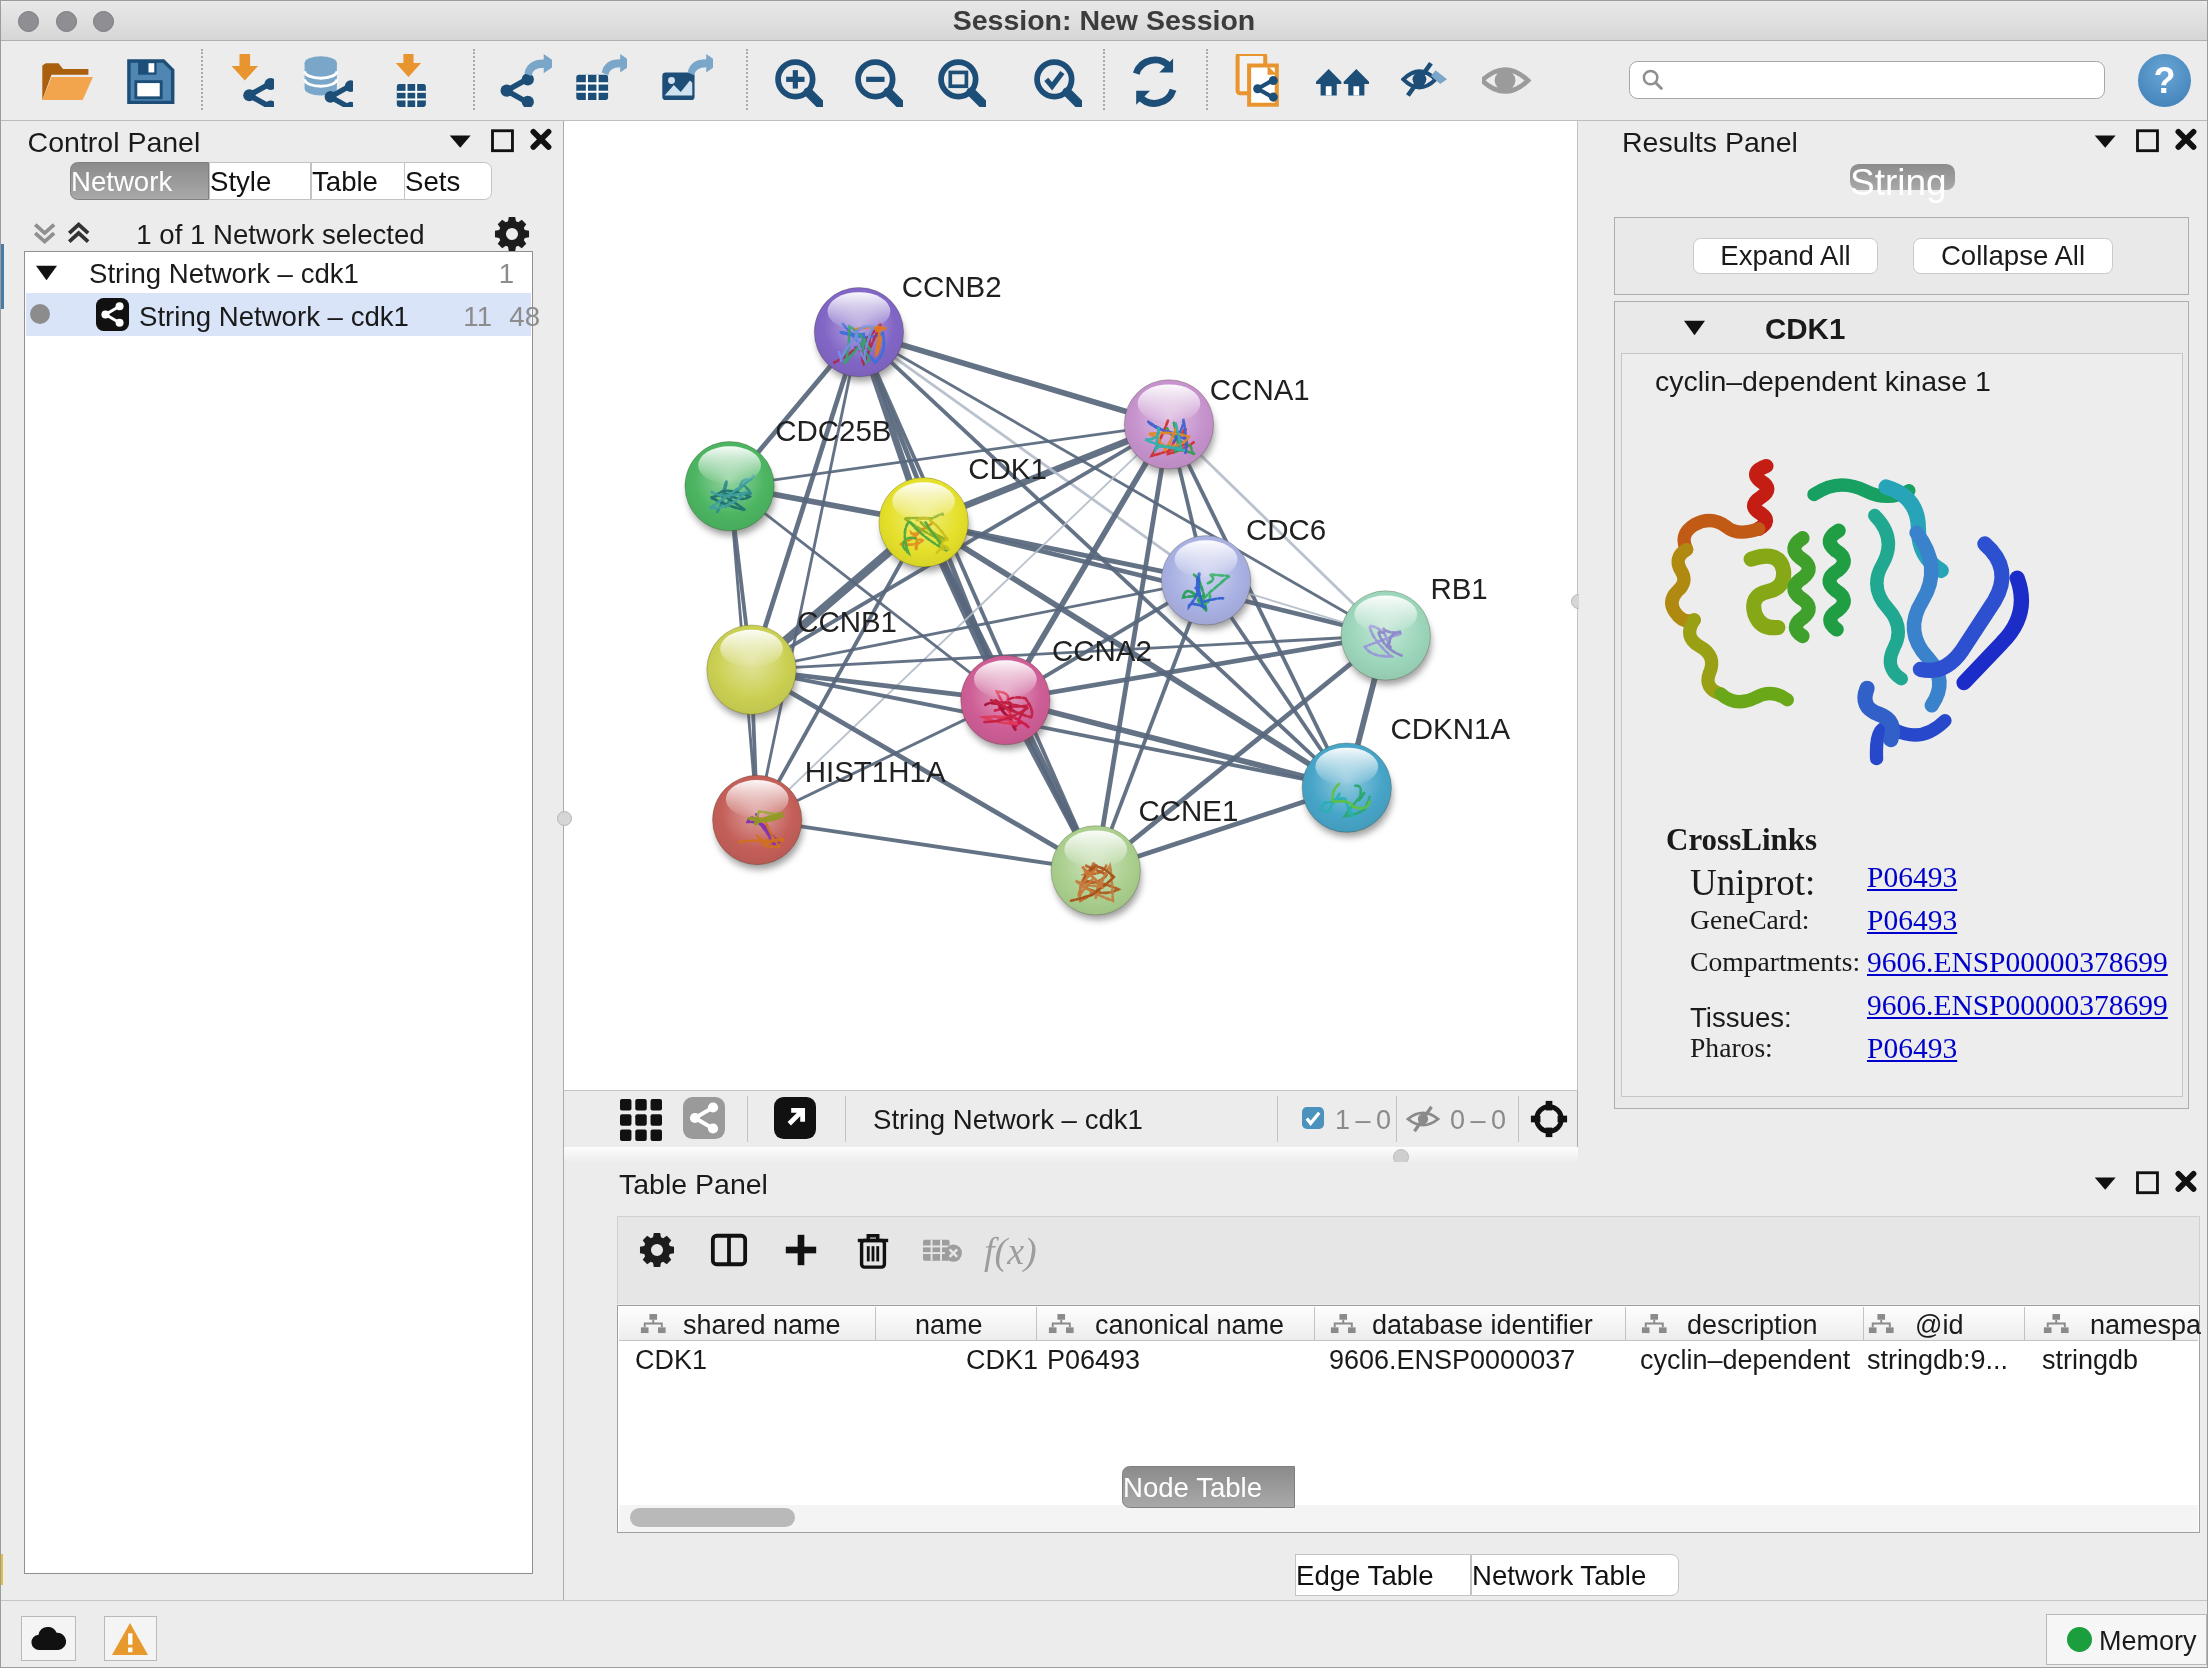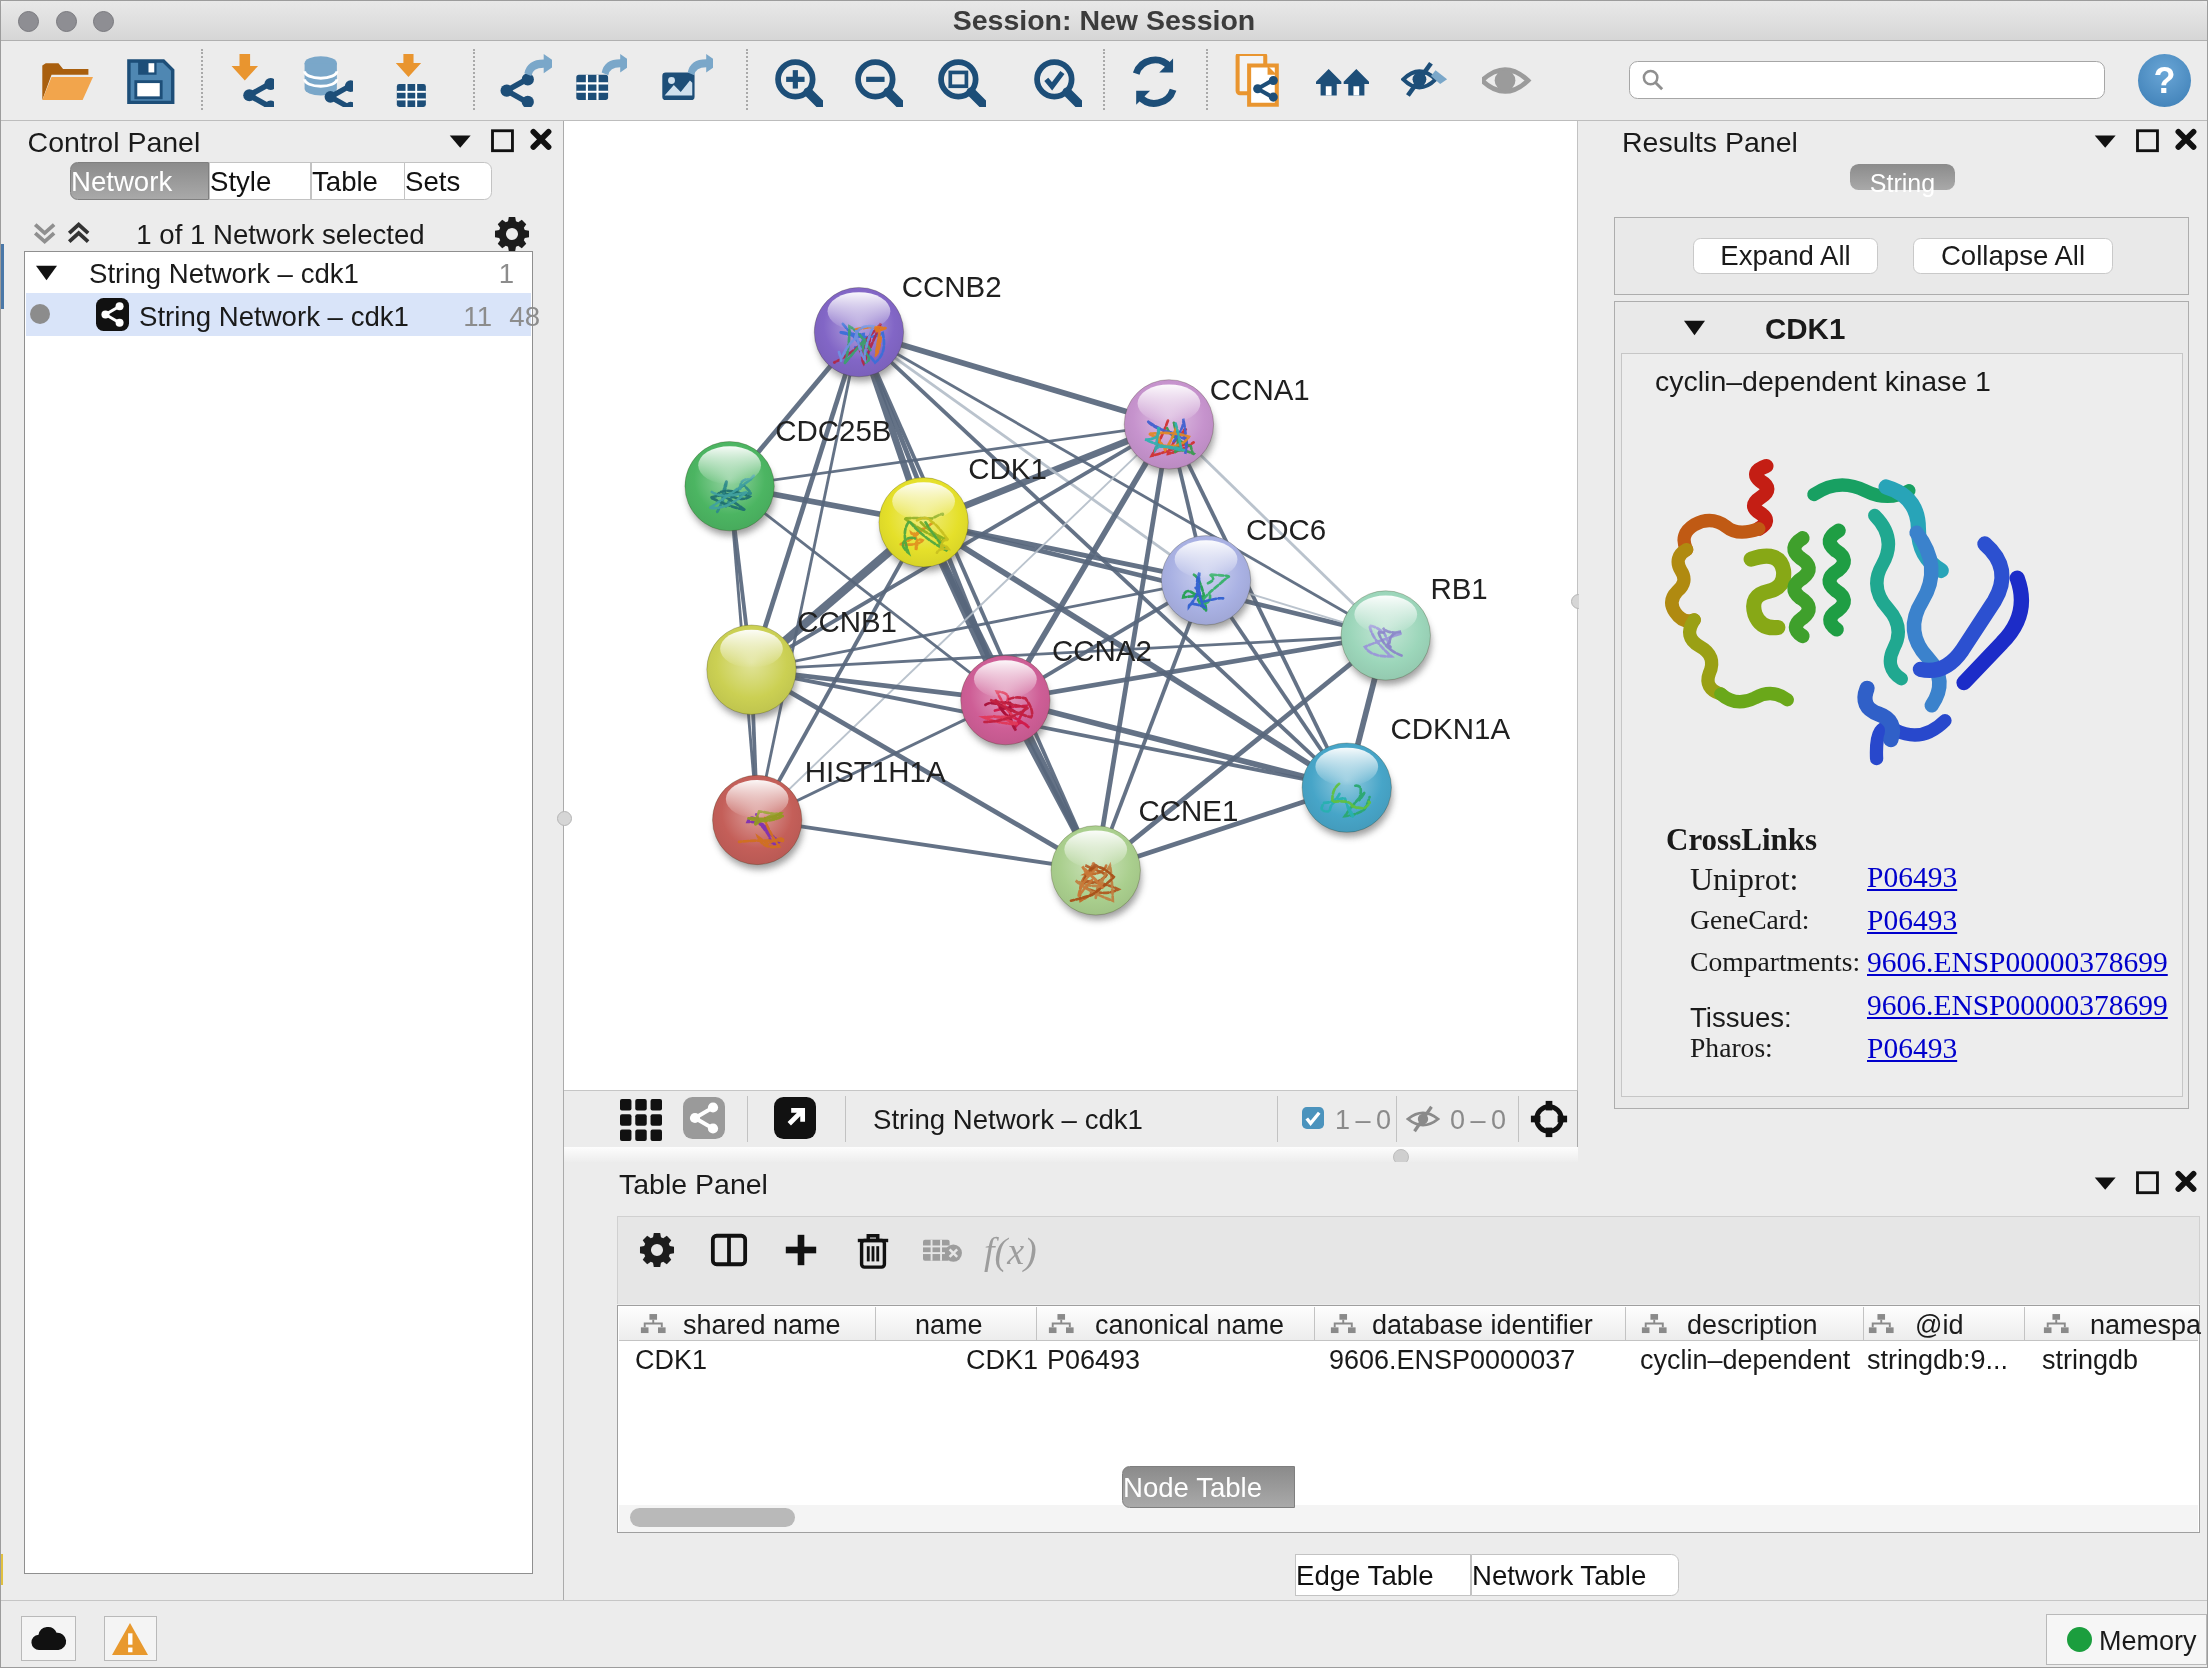--- a/index.html
+++ b/index.html
@@ -553,21 +553,21 @@
   </svg>
 <div class="abs" style="left:564px;top:1147px;width:1014px;height:15px;background:linear-gradient(#fdfdfd,#ededed)"></div>
 <div class="abs" style="left:1393px;top:1149px;width:16px;height:16px;border-radius:50%;background:#cfcfcf;border:1px solid #bdbdbd"></div>
 <div class="abs" style="left:1579px;top:121px;width:630px;height:1041px;background:#ececec"></div>
 <div class="abs hdr" style="left:1622px;top:126px">Results Panel</div>
 <svg style="position:absolute;left:2085px;top:126px" width="124" height="28.5" viewBox="0 0 130 30">
     <path d="M10 10 l22 0 -11 13 z" fill="#111"></path>
     <rect x="55" y="5" width="21" height="21" fill="none" stroke="#111" stroke-width="3"></rect>
     <path d="M98 6 l16 16 m0 -16 l-16 16" stroke="#111" stroke-width="6" stroke-linecap="round"></path>
   </svg>
-<div class="abs" style="left:1850px;top:164px;width:105px;height:26px;border-radius:8.6px;background:linear-gradient(#8b8b8b,#a9a9a9);color:#fff;font-size:25px;text-align:center;line-height:38px">String</div>
+<div class="abs" style="left:1850px;top:164px;width:105px;height:26px;border-radius:8.6px;background:linear-gradient(#8b8b8b,#a9a9a9);color:#fff;font-size:37px;line-height:38px">String</div>
 <div class="abs" style="left:1614px;top:217px;width:575px;height:78px;background:#e9e9e9;border:1.9px solid #adadad"></div>
 <div class="abs" style="left:1693px;top:238px;width:185px;height:36px;background:#fff;border:1px solid #c9c9c9;border-radius:7.6px;font-size:27.6px;text-align:center;line-height:34px">Expand All</div>
 <div class="abs" style="left:1913px;top:238px;width:200px;height:36px;background:#fff;border:1px solid #c9c9c9;border-radius:7.6px;font-size:27.6px;text-align:center;line-height:34px">Collapse All</div>
 <div class="abs" style="left:1614px;top:301px;width:575px;height:808px;background:#e9e9e9;border:1.9px solid #adadad"></div>
 <svg class="abs" style="left:1682px;top:318px" width="25" height="21" viewBox="0 0 26 22">
     <path d="M2 3 l22 0 -11 15 z" fill="#111"></path>
   </svg>
 <div class="abs" style="left:1765px;top:312px;font-size:29.5px;font-weight:bold">CDK1</div>
 <div class="abs" style="left:1621px;top:353px;width:562px;height:744px;background:#ededed;border:1px solid #c6c6c6"></div>
 <div class="abs" style="left:1655px;top:365px;font-size:28.5px">cyclin–dependent kinase 1</div>
@@ -585,21 +585,21 @@
 <path d="M226 74 q24 24 8 52 q-14 24 6 46 q18 20 6 42 q-10 20 8 32" stroke="#20a890" stroke-width="14"></path>
 <path d="M238 44 q34 10 34 44 q0 30 24 44" stroke="#28a4b8" stroke-width="16"></path>
 <path d="M270 92 q28 36 6 72 q-20 32 6 60 q22 24 4 50" stroke="#3b82cc" stroke-width="15"></path>
 <path d="M342 104 q30 26 10 60 l-34 52 q-18 26 -44 20" stroke="#2c50d0" stroke-width="16"></path>
 <path d="M376 140 q14 38 -16 68 l-40 42" stroke="#1c2cc8" stroke-width="16"></path>
 <path d="M300 290 q-24 24 -52 10 q-22 -12 -20 30" stroke="#2848cc" stroke-width="14"></path>
 <path d="M218 256 q-8 20 12 27 q20 7 13 27" stroke="#3060c8" stroke-width="16"></path>
 </g>
   </svg>
 <div class="abs" style="left:1666px;top:822px;font-size:31px;font-weight:bold;font-family:'Liberation Serif',serif">CrossLinks</div>
-<div class="abs" style="left:1690px;top:861px;font-size:32px;font-family:'Liberation Serif',serif">Uniprot:</div>
+<div class="abs" style="left:1690px;top:861px;font-size:37px;font-family:'Liberation Serif',serif">Uniprot:</div>
 <div class="abs" style="left:1867px;top:861px;font-size:29.5px;font-family:'Liberation Serif',serif;color:#0000cc;text-decoration:underline">P06493</div>
 <div class="abs" style="left:1690px;top:904px;font-size:27.6px;font-family:'Liberation Serif',serif">GeneCard:</div>
 <div class="abs" style="left:1867px;top:904px;font-size:29.5px;font-family:'Liberation Serif',serif;color:#0000cc;text-decoration:underline">P06493</div>
 <div class="abs" style="left:1690px;top:946px;font-size:27.6px;font-family:'Liberation Serif',serif">Compartments:</div>
 <div class="abs" style="left:1867px;top:946px;font-size:29.5px;font-family:'Liberation Serif',serif;color:#0000cc;text-decoration:underline">9606.ENSP00000378699</div>
 <div class="abs" style="left:1690px;top:1002px;font-size:27.6px;font-family:Liberation Sans, sans-serif">Tissues:</div>
 <div class="abs" style="left:1867px;top:989px;font-size:29.5px;font-family:'Liberation Serif',serif;color:#0000cc;text-decoration:underline">9606.ENSP00000378699</div>
 <div class="abs" style="left:1690px;top:1032px;font-size:27.6px;font-family:'Liberation Serif',serif">Pharos:</div>
 <div class="abs" style="left:1867px;top:1032px;font-size:29.5px;font-family:'Liberation Serif',serif;color:#0000cc;text-decoration:underline">P06493</div>
 <div class="abs" style="left:564px;top:1162px;width:1644px;height:438px;background:#ececec"></div>

